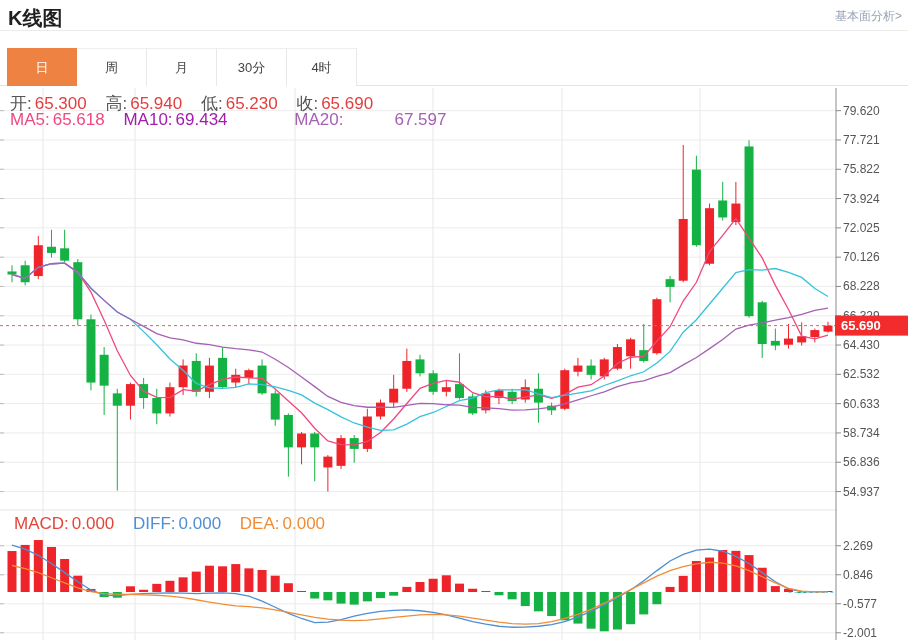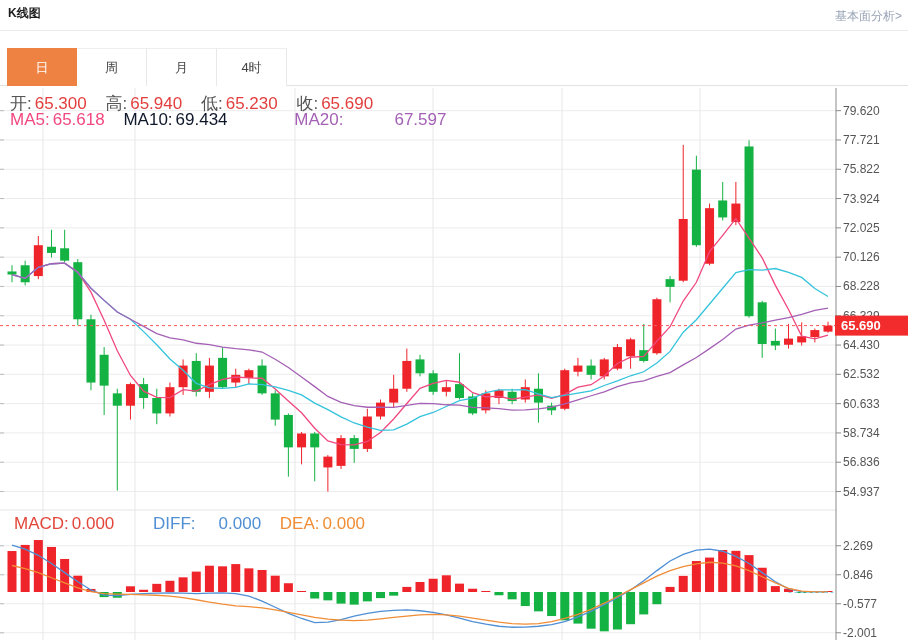--- a/index.html
+++ b/index.html
@@ -1,54 +1,55 @@
 <!DOCTYPE html>
 <html><head>
 <meta charset="utf-8">
 <style>
   html,body{margin:0;padding:0;background:#fff;}
   body{width:908px;height:640px;font-family:"Liberation Sans",sans-serif;}
   .app{position:relative;width:908px;height:640px;overflow:hidden;background:#fff;}
   .hdr{position:absolute;top:0;left:0;right:0;height:30px;border-bottom:1px solid #ebebeb;background:#fff;}
-  .title{position:absolute;left:8px;top:5px;font-size:12px;font-weight:bold;color:#1f1f1f;}
+  .title{position:absolute;left:8px;top:5px;font-size:20px;font-weight:bold;color:#1f1f1f;}
   .link{position:absolute;right:6px;top:8px;font-size:12px;color:#97a3b5;text-decoration:none;cursor:pointer;text-align:center;}
   .tabs{position:absolute;top:48px;left:0;right:0;height:38px;border-bottom:1px solid #e3e3e3;padding-left:7px;box-sizing:border-box;display:flex;background:#fff;}
   .tab{width:70px;height:38px;line-height:38px;text-align:center;font-size:13px;color:#444;border-right:1px solid #e8e8e8;border-top:1px solid #eee;background:#fff;cursor:pointer;box-sizing:border-box;}
   .tab:first-child{border-left:1px solid #e8e8e8;}
   .tab.active{background:#ee8243;color:#fff;border-color:#ee8243;}
   #chart{position:absolute;top:88px;left:0;}
   .axlbl{font-size:12px;fill:#555;font-family:"Liberation Sans",sans-serif;}
   .info{position:absolute;font-size:17px;white-space:nowrap;z-index:5;}
   .info span{margin-right:3px;}
   .info .gap{margin-right:14px;}
   .ohlc{top:92px;left:10px;}
   .marow{top:110px;left:10px;}
   .macdrow{top:514px;left:14px;}
   .lbl{color:#555;}
   .val{color:#e23e3e;}
   .c-ma5{color:#f0487f;margin-top:16px;}
-  .c-ma10{color:#0f172a;}
+  .c-ma10{color:#a21caf;}
   .c-ma20{color:#a461b5;padding-left:48px;}
   .c-macd{color:#e2463a;}
-  .c-diff{color:#4f8fd4;margin-left:20px;}
+  .c-diff{color:#4f8fd4;}
   .c-dea{color:#f08d36;}
 </style>
 </head>
 <body>
 
 <div class="app">
   <div class="hdr">
     <span class="title">K线图</span>
     <a class="link">基本面分析&gt;</a>
   </div>
 
   <div class="tabs">
     <div class="tab active">日</div>
     <div class="tab">周</div>
     <div class="tab">月</div>
+    <div class="tab">30分</div>
     <div class="tab">4时</div>
   </div>
 
   <svg id="chart" width="908" height="552">
       <g>
         <line x1="0" y1="22.659390289800356" x2="836" y2="22.659390289800356" stroke="#ececec" stroke-width="1"></line>
         <line x1="0" y1="51.96273993225427" x2="836" y2="51.96273993225427" stroke="#ececec" stroke-width="1"></line>
         <line x1="0" y1="81.26608957470819" x2="836" y2="81.26608957470819" stroke="#ececec" stroke-width="1"></line>
         <line x1="0" y1="110.55400828001487" x2="836" y2="110.55400828001487" stroke="#ececec" stroke-width="1"></line>
         <line x1="0" y1="139.8573579224688" x2="836" y2="139.8573579224688" stroke="#ececec" stroke-width="1"></line>

